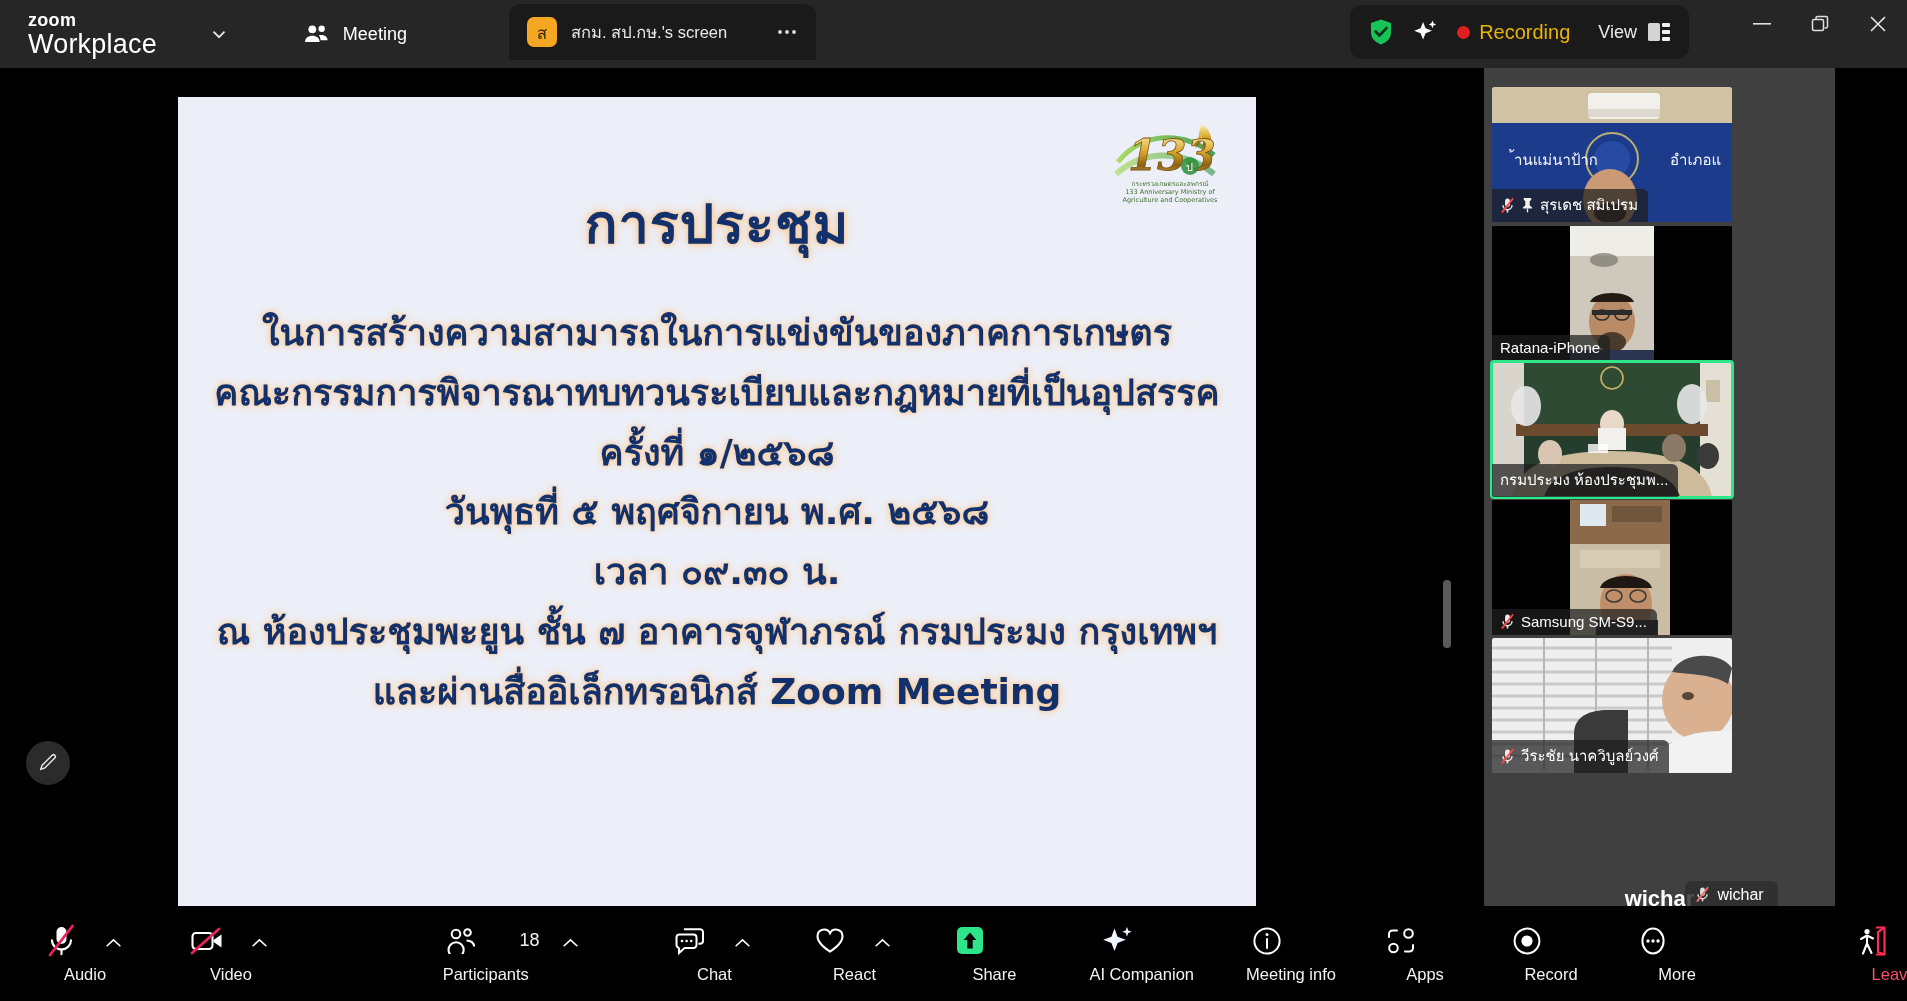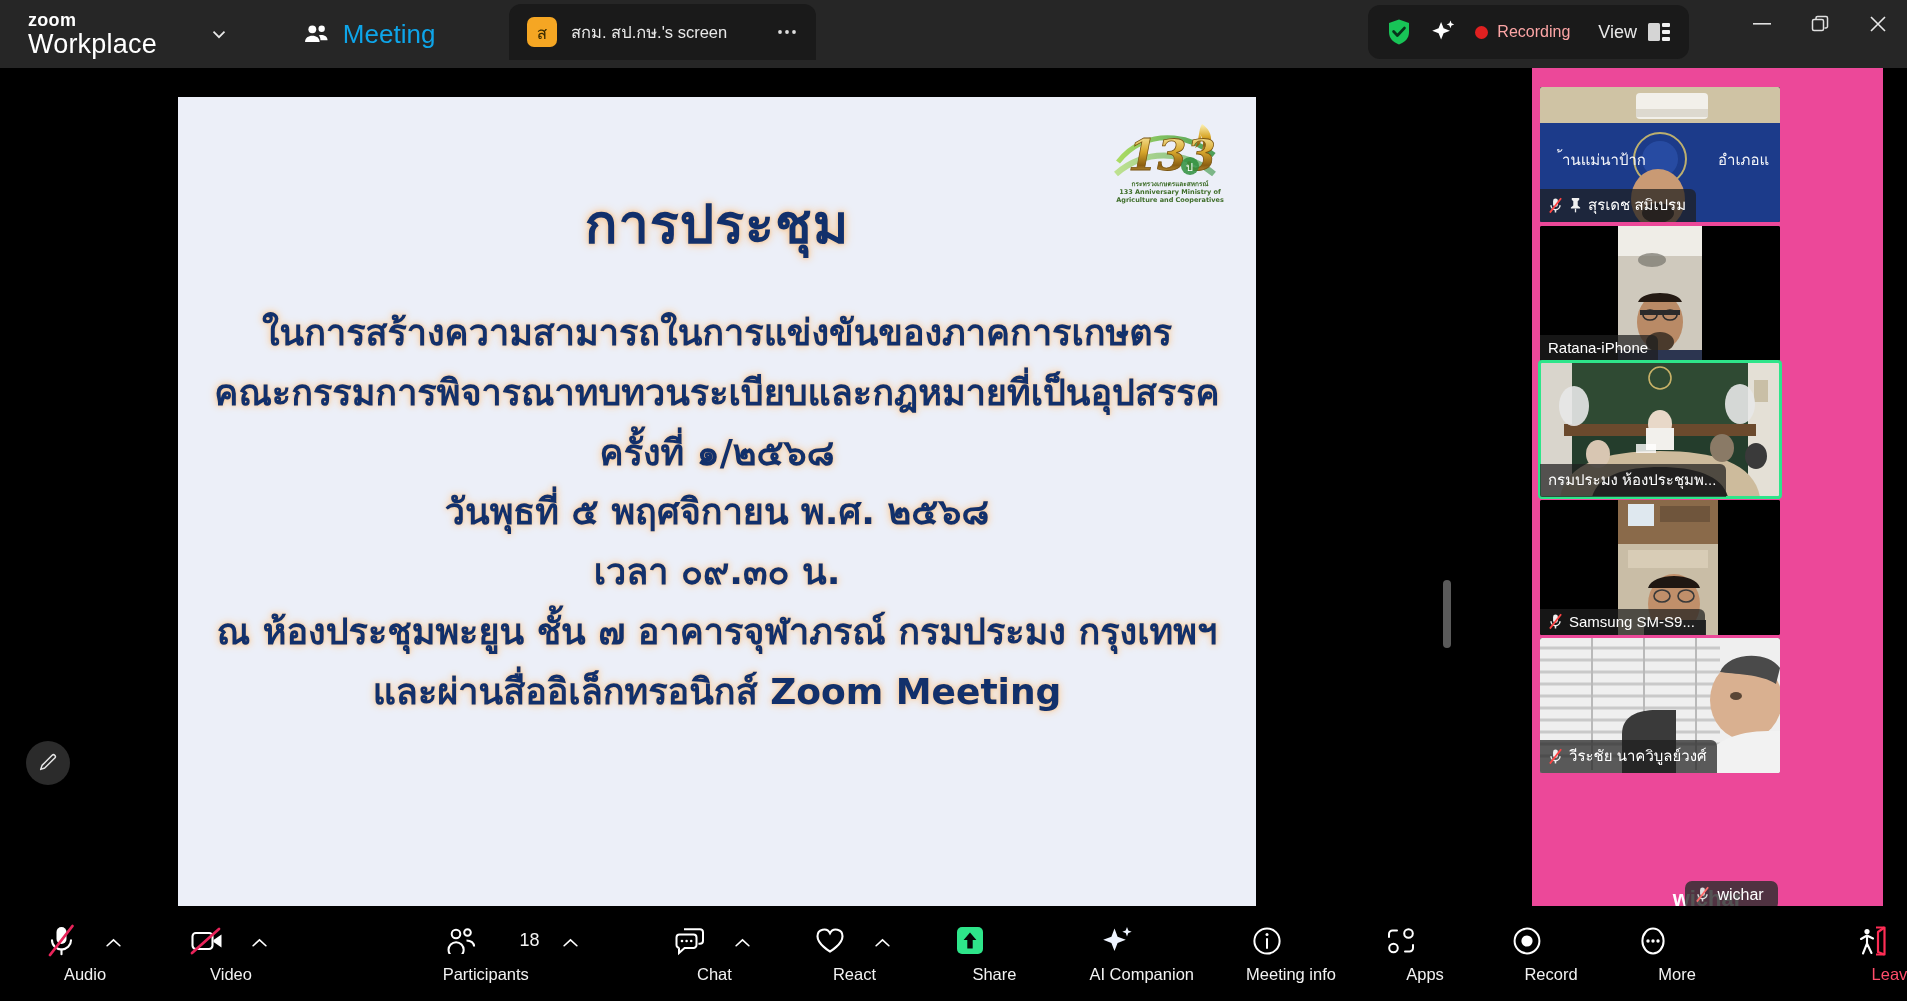--- a/index.html
+++ b/index.html
@@ -22,21 +22,21 @@
   .caret-btn {
     width: 40px; height: 40px; margin-left: 42px;
     display: flex; align-items: center; justify-content: center;
     border-radius: 6px;
   }
 
   .meeting-chip {
     display: flex; align-items: center; gap: 12px;
     margin-left: 50px; padding: 6px 14px; border-radius: 8px;
   }
-  .meeting-chip .label { color: #0ea5e9; font-size: 26px; }
+  .meeting-chip .label { color: #ffffff; font-size: 18px; }
 
   .tab-screen {
     position: absolute; left: 509px; top: 4px; width: 307px; height: 56px;
     background: #1a1a1a; border-radius: 12px 12px 0 0;
     display: flex; align-items: center; padding: 0 12px 0 18px; gap: 14px;
   }
   .tab-avatar {
     width: 30px; height: 30px; border-radius: 7px; background: #f5a623;
     color: #3a2a00; font-size: 17px; display: flex; align-items: center;
     justify-content: center; flex: 0 0 auto;
@@ -51,21 +51,21 @@
     color: #ddd; font-size: 20px; letter-spacing: 1px;
   }
 
   .right-cluster {
     position: absolute; right: 218px; top: 5px; height: 54px;
     background: #1a1a1a; border-radius: 12px;
     display: flex; align-items: center; gap: 18px; padding: 0 18px;
   }
   .rec-wrap { display: flex; align-items: center; gap: 9px; }
   .rec-dot { width: 13px; height: 13px; border-radius: 50%; background: #e02020; }
-  .rec-text { color: #fca5a5; font-size: 16px; }
+  .rec-text { color: #eab308; font-size: 20px; }
   .view-wrap { display: flex; align-items: center; gap: 10px; margin-left: 10px;}
   .view-text { color: #e9e9e9; font-size: 18px; }
 
   .win-controls { position: absolute; right: 0; top: 0; height: 68px; display: flex; }
   .win-btn {
     width: 58px; height: 48px; display: flex; align-items: center;
     justify-content: center; color: #e0e0e0;
   }
 
   
@@ -80,21 +80,20 @@
     position: absolute; left: 0; top: 0; width: 1078px; height: 820px;
     background: #eceff8; overflow: hidden;
   }
   .slide-logo {
     position: absolute; right: 30px; top: 21px; width: 112px; height: 90px;
   }
   .slide-logo .logo-text {
     position: absolute; left: 0; bottom: 4px; width: 100%;
     text-align: center; font-size: 6.5px; color: #3f6e2a; line-height: 1.25;
     font-family: "DejaVu Sans", sans-serif;
-    font-weight: bold;
   }
   .slide-body {
     position: absolute; left: 0; top: 84px; width: 100%;
     text-align: center; color: #12306b;
     font-family: "DejaVu Sans", "Liberation Sans", sans-serif;
   }
   .slide-title {
     font-size: 54px; font-weight: 700; letter-spacing: 1px;
     text-shadow: 0 0 7px #f7c99a, 0 0 12px #f9d9b6, 0 0 3px #f5bf84;
     margin-bottom: 36px;
@@ -110,22 +109,22 @@
     border-radius: 50%; background: #2b2b2b;
     display: flex; align-items: center; justify-content: center;
   }
   .scroll-pill {
     position: absolute; left: 1443px; top: 512px;
     width: 8px; height: 68px; border-radius: 4px; background: #5a5a5a;
   }
 
   
   .filmstrip {
-    position: absolute; left: 1532px; top: 68px; width: 351px; height: 838px;
-    background: #ec4899;
+    position: absolute; left: 1484px; top: 68px; width: 351px; height: 838px;
+    background: #404040;
   }
   .thumb {
     position: absolute; left: 8px; width: 240px; height: 135px;
     background: #000; overflow: hidden; border-radius: 2px;
   }
   .thumb.active { outline: 3px solid #2ee58a; outline-offset: -1px; }
   .thumb-name {
     position: absolute; left: 0; bottom: 0; max-width: 100%;
     background: rgba(30,30,30,.72); color: #fff; font-size: 15px;
     padding: 4px 10px 5px 8px; display: flex; align-items: center; gap: 6px;

